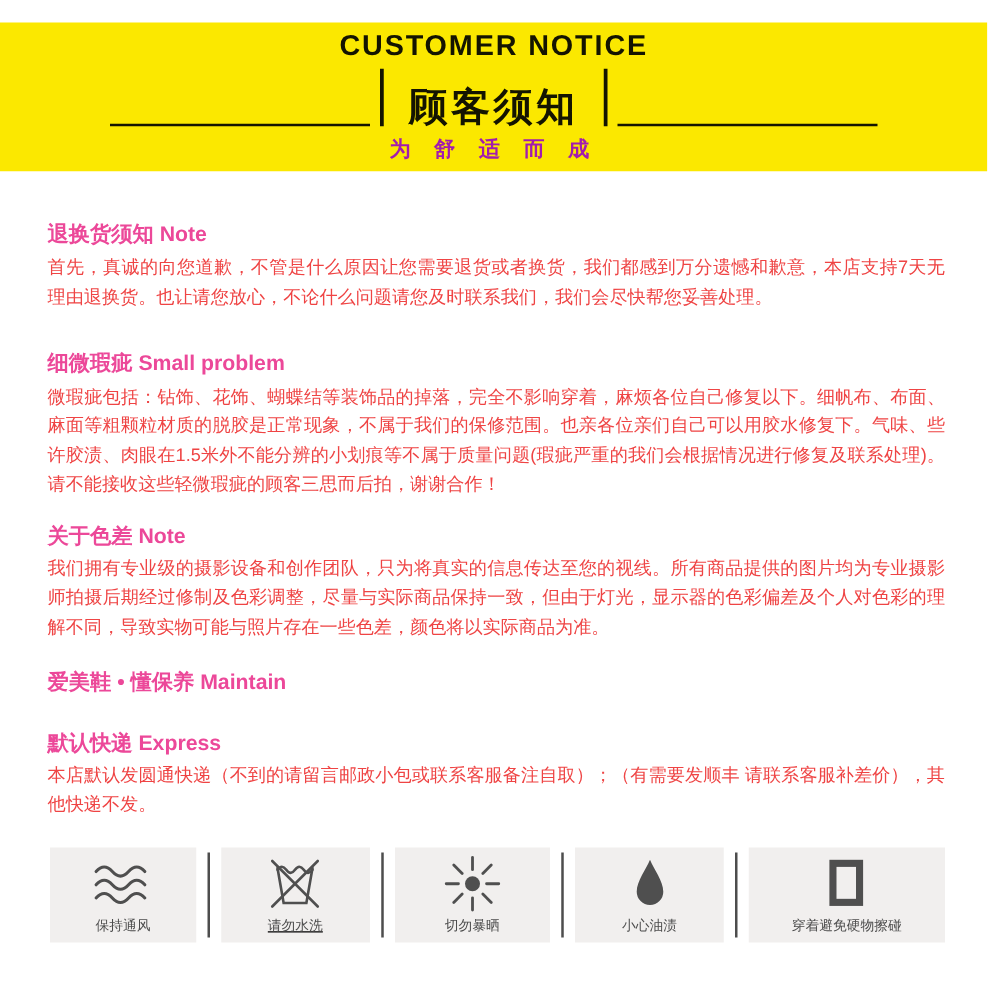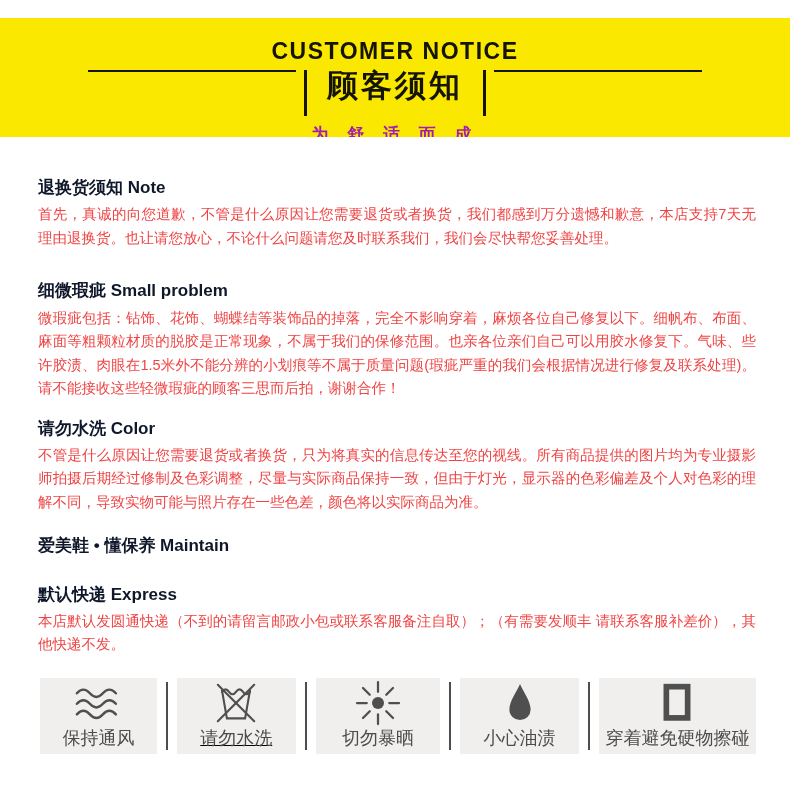--- a/index.html
+++ b/index.html
@@ -14,29 +14,29 @@
 
   
   .banner {
     margin-top: 18px;
     height: 119px;
     background: #fbe800;
     text-align: center;
     overflow: hidden;
   }
   .banner-title-en {
-    margin-top: 20px;
+    margin-top: 5px;
     font-size: 23px;
     font-weight: bold;
     letter-spacing: 1.5px;
     color: #141400;
   }
   .cn-title-row {
     display: flex;
-    align-items: flex-start;
+    align-items: flex-end;
     justify-content: center;
     margin-top: 5px;
     height: 46px;
   }
   .hline { width: 208px; height: 2px; background: #141400; }
   .vbar  { width: 3px; height: 46px; background: #141400; margin: 0 8px; }
   .banner-title-cn {
     font-size: 31px;
     font-weight: bold;
     letter-spacing: 3px;
@@ -51,21 +51,21 @@
     letter-spacing: 7px;
     color: #a21caf;
   }
 
   
   .main { padding: 0 34px 0 38px; }
   .section h2 {
     margin: 0;
     font-size: 17px;
     font-weight: bold;
-    color: #0f172a;
+    color: #ec4899;
     line-height: 1.25;
   }
   .section p {
     margin: 5px 0 0 0;
     font-size: 14.5px;
     color: #ef4444;
     line-height: 23.5px;
     text-align: justify;
   }
   .sec-1 { margin-top: 40px; }
@@ -85,21 +85,21 @@
     background: #f1efee;
     display: flex;
     flex-direction: column;
     align-items: center;
     justify-content: flex-end;
     padding-bottom: 7px;
     box-sizing: border-box;
   }
   .care-item .glyph { flex: 1; display: flex; align-items: center; justify-content: center; }
   .care-label {
-    font-size: 18px;
+    font-size: 11px;
     color: #4c4c4c;
     line-height: 1;
     white-space: nowrap;
   }
   .w1 { width: 122px; } .w2 { width: 124px; text-decoration: underline; } .w3 { width: 130px; justify-content: space-between; }
   .w4 { width: 124px; } .w5 { width: 164px; }
   .care-divider {
     width: 2px;
     background: #4d4d4d;
     margin: 4px 9px;
@@ -130,22 +130,22 @@
       <h2>退换货须知 Note</h2>
       <p>首先，真诚的向您道歉，不管是什么原因让您需要退货或者换货，我们都感到万分遗憾和歉意，本店支持7天无理由退换货。也让请您放心，不论什么问题请您及时联系我们，我们会尽快帮您妥善处理。</p>
     </section>
 
     <section class="section sec-2">
       <h2>细微瑕疵 Small problem</h2>
       <p>微瑕疵包括：钻饰、花饰、蝴蝶结等装饰品的掉落，完全不影响穿着，麻烦各位自己修复以下。细帆布、布面、麻面等粗颗粒材质的脱胶是正常现象，不属于我们的保修范围。也亲各位亲们自己可以用胶水修复下。气味、些许胶渍、肉眼在1.5米外不能分辨的小划痕等不属于质量问题(瑕疵严重的我们会根据情况进行修复及联系处理)。请不能接收这些轻微瑕疵的顾客三思而后拍，谢谢合作！</p>
     </section>
 
     <section class="section sec-3">
-      <h2>请勿水洗 Color</h2>
-      <p>不管是什么原因让您需要退货或者换货，只为将真实的信息传达至您的视线。所有商品提供的图片均为专业摄影师拍摄后期经过修制及色彩调整，尽量与实际商品保持一致，但由于灯光，显示器的色彩偏差及个人对色彩的理解不同，导致实物可能与照片存在一些色差，颜色将以实际商品为准。</p>
+      <h2>关于色差 Note</h2>
+      <p>我们拥有专业级的摄影设备和创作团队，只为将真实的信息传达至您的视线。所有商品提供的图片均为专业摄影师拍摄后期经过修制及色彩调整，尽量与实际商品保持一致，但由于灯光，显示器的色彩偏差及个人对色彩的理解不同，导致实物可能与照片存在一些色差，颜色将以实际商品为准。</p>
     </section>
 
     <section class="section sec-5">
       <h2>爱美鞋 • 懂保养  Maintain</h2>
     </section>
 
     <section class="section sec-4">
       <h2>默认快递  Express</h2>
       <p>本店默认发圆通快递（不到的请留言邮政小包或联系客服备注自取）；（有需要发顺丰 请联系客服补差价），其他快递不发。</p>
     </section>

